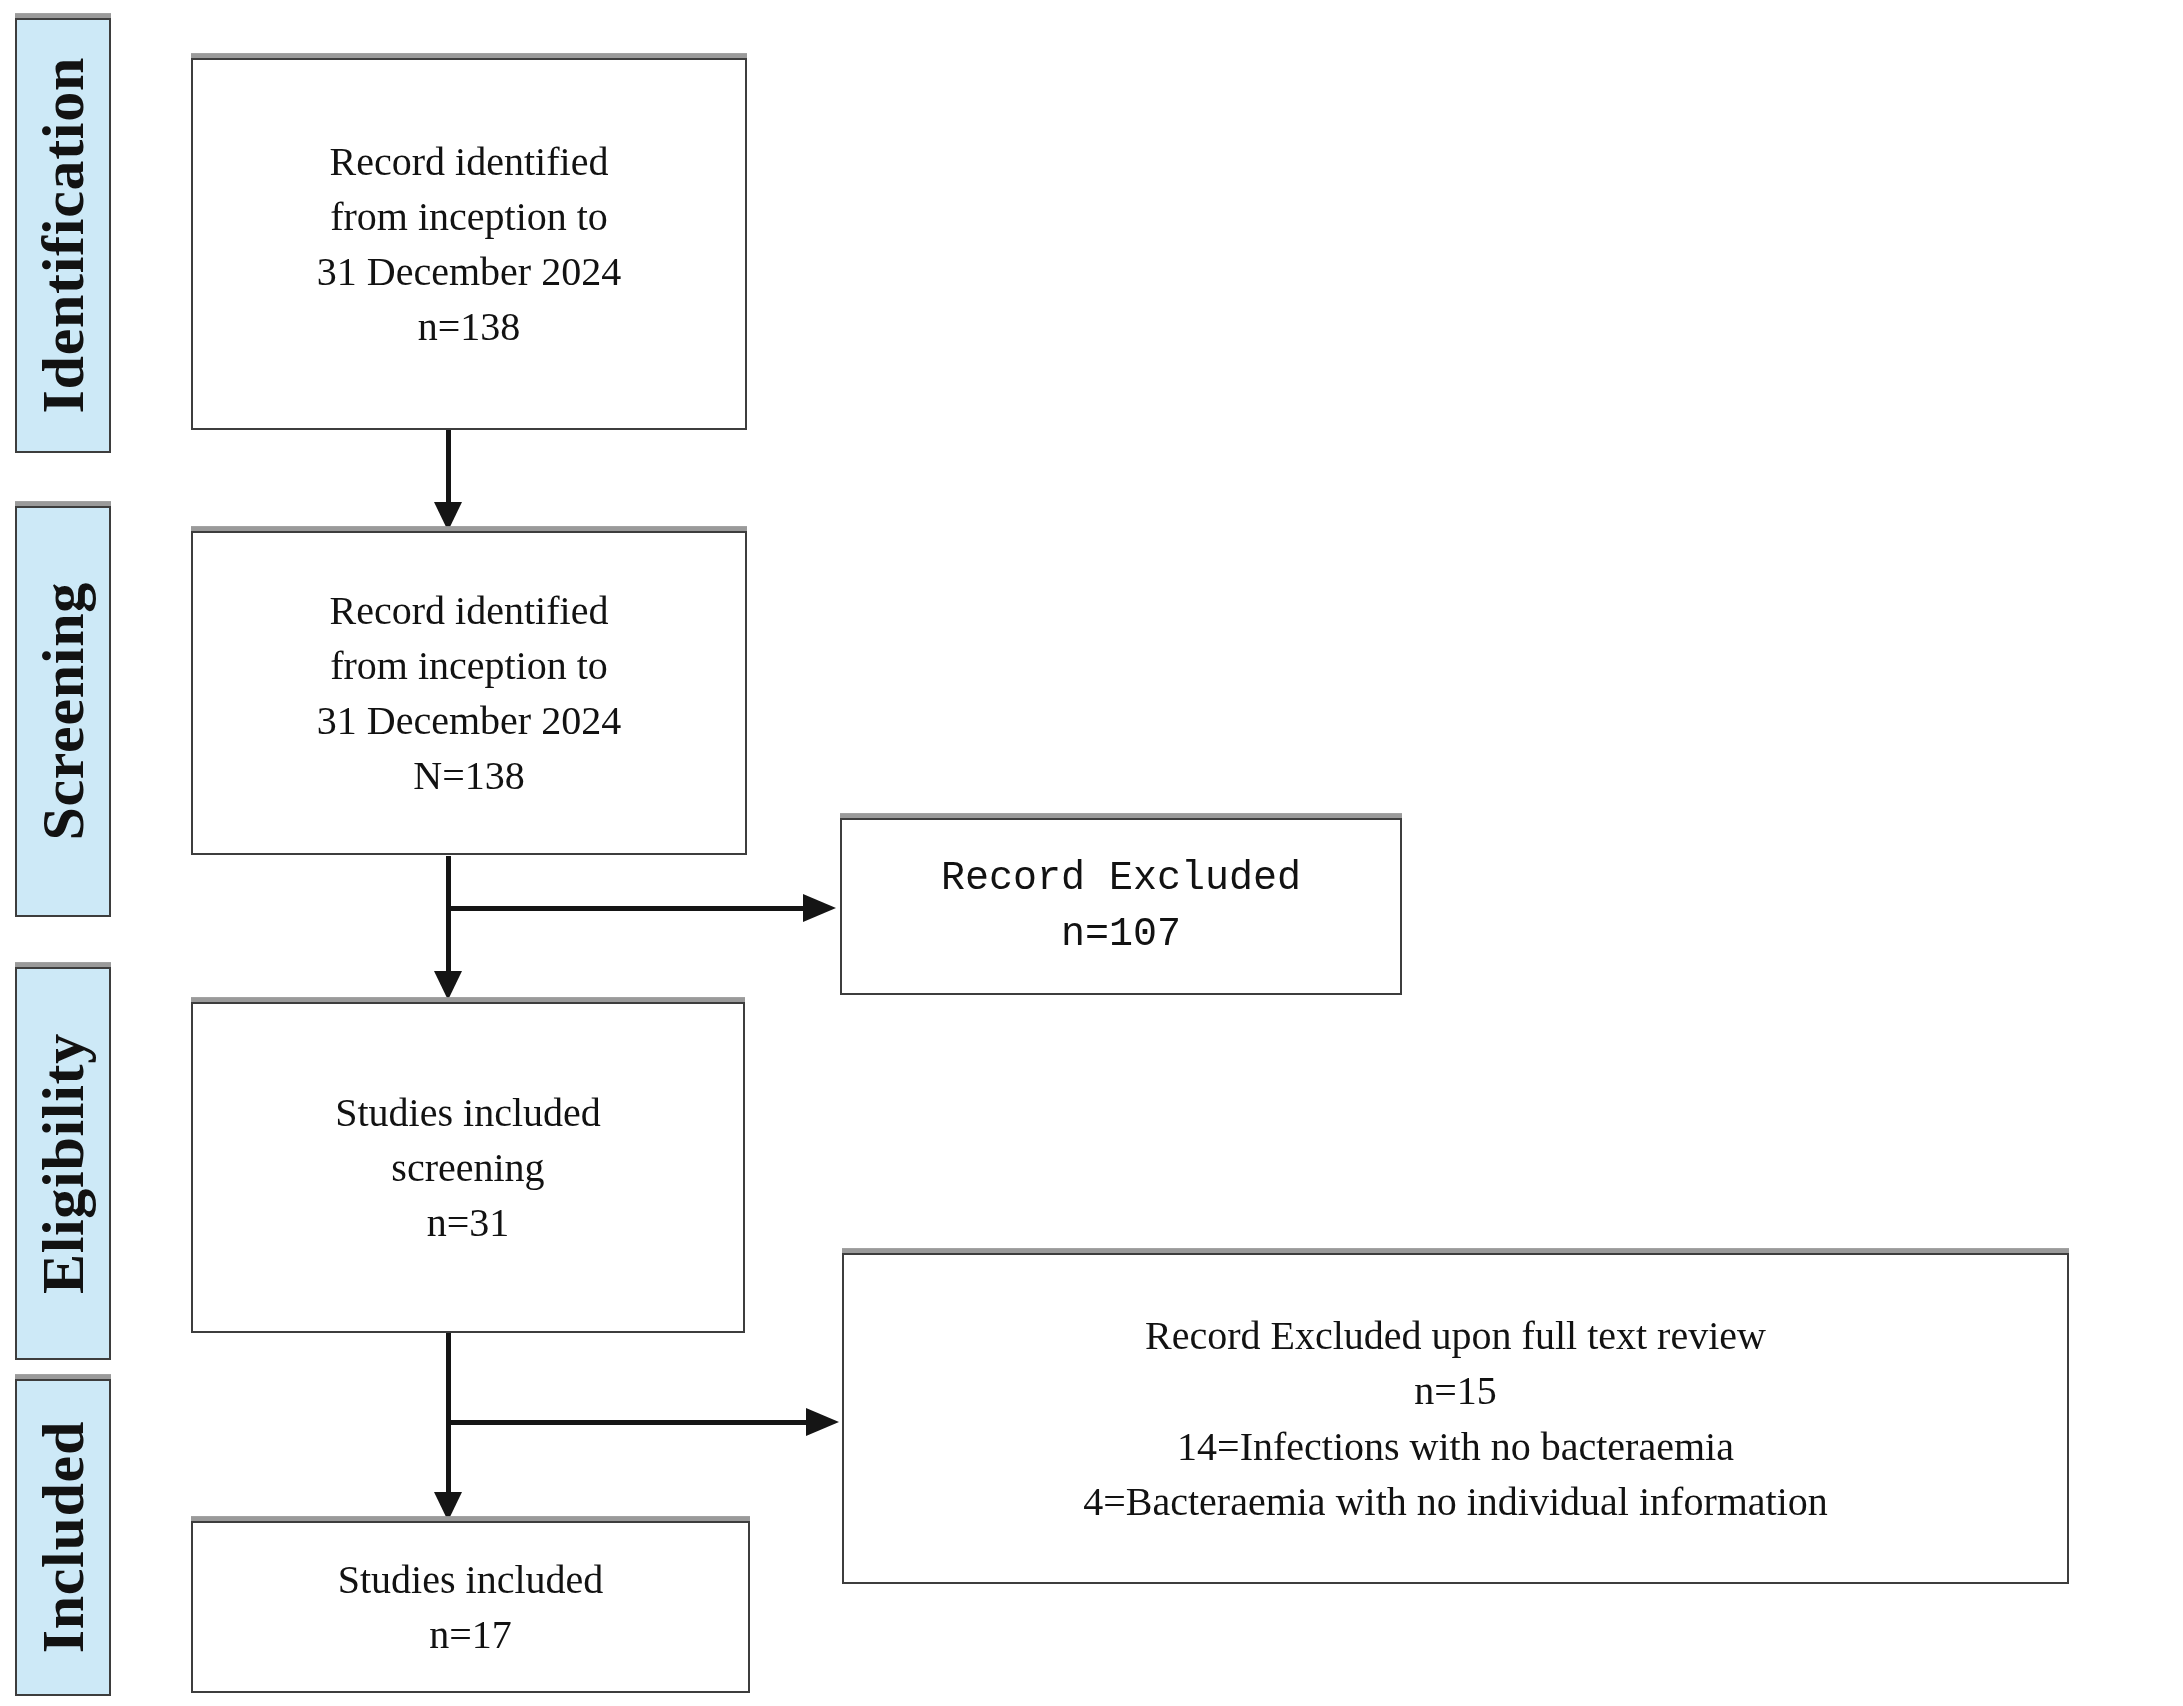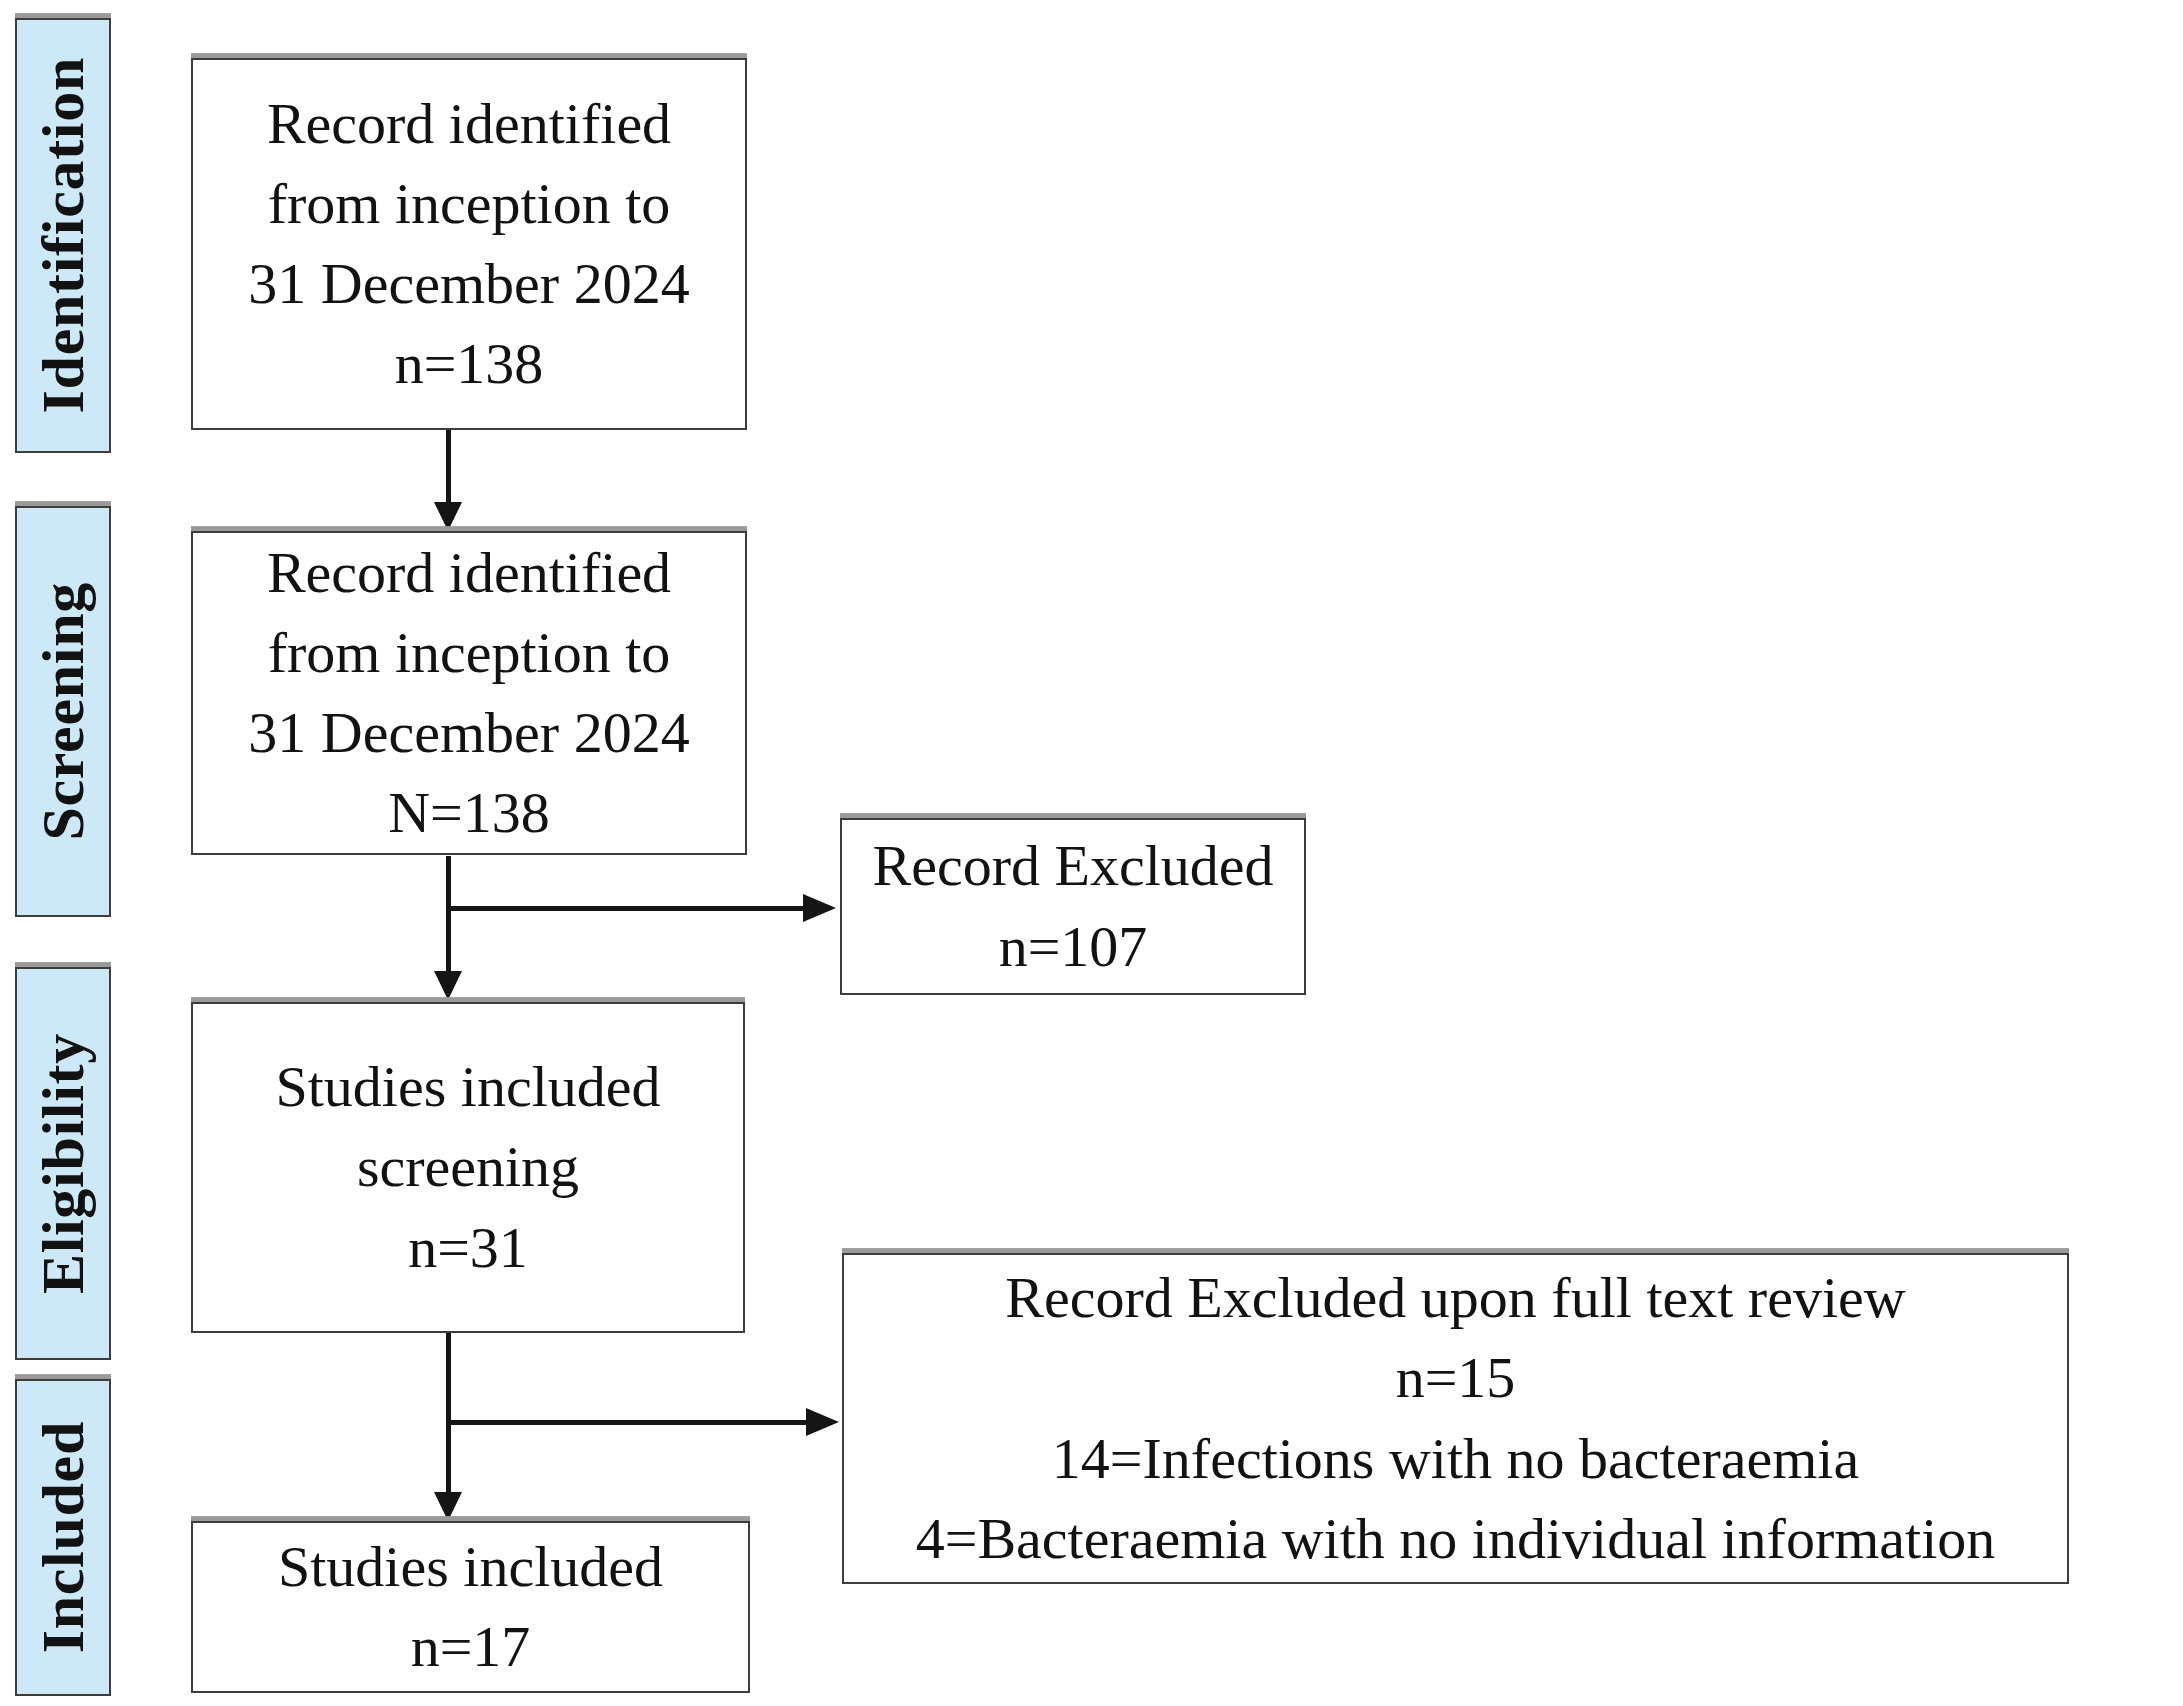--- a/index.html
+++ b/index.html
@@ -38,21 +38,21 @@
   }
   
   .fbox{
     position:absolute;
     background:var(--box-fill);
     border:2.1px solid var(--border);
     box-shadow:0 -4.9px 0 var(--shadow);
     display:flex;flex-direction:column;
     align-items:center;justify-content:center;
     text-align:center;
-    font-size:58px;
+    font-size:40px;
     line-height:1.38;
     box-sizing:border-box;
     padding:0 7px;
   }
   
   .cline{position:absolute;background:var(--line);}
   .arrow-down{
     position:absolute;width:0;height:0;
     border-left:14.6px solid transparent;
     border-right:14.6px solid transparent;
@@ -101,21 +101,21 @@
     <div>from inception to</div>
     <div>31 December 2024</div>
     <div>N=138</div>
   </div>
 
   <div class="cline" style="left:446px;top:856px;width:4.9px;height:119px;"></div>
   <div class="arrow-down" style="left:434px;top:971px;"></div>
   <div class="cline" style="left:448px;top:906px;width:356px;height:4.9px;"></div>
   <div class="arrow-right" style="left:803px;top:894px;"></div>
 
-  <div class="fbox" style="left:840px;top:818px;width:466px;height:177px;">
+  <div class="fbox" style="left:840px;top:818px;width:562px;height:177px;font-family:Liberation Mono, monospace;">
     <div>Record Excluded</div>
     <div>n=107</div>
   </div>
 
   <div class="fbox" style="left:191px;top:1002px;width:554px;height:331px;">
     <div>Studies included</div>
     <div>screening</div>
     <div>n=31</div>
   </div>
 

